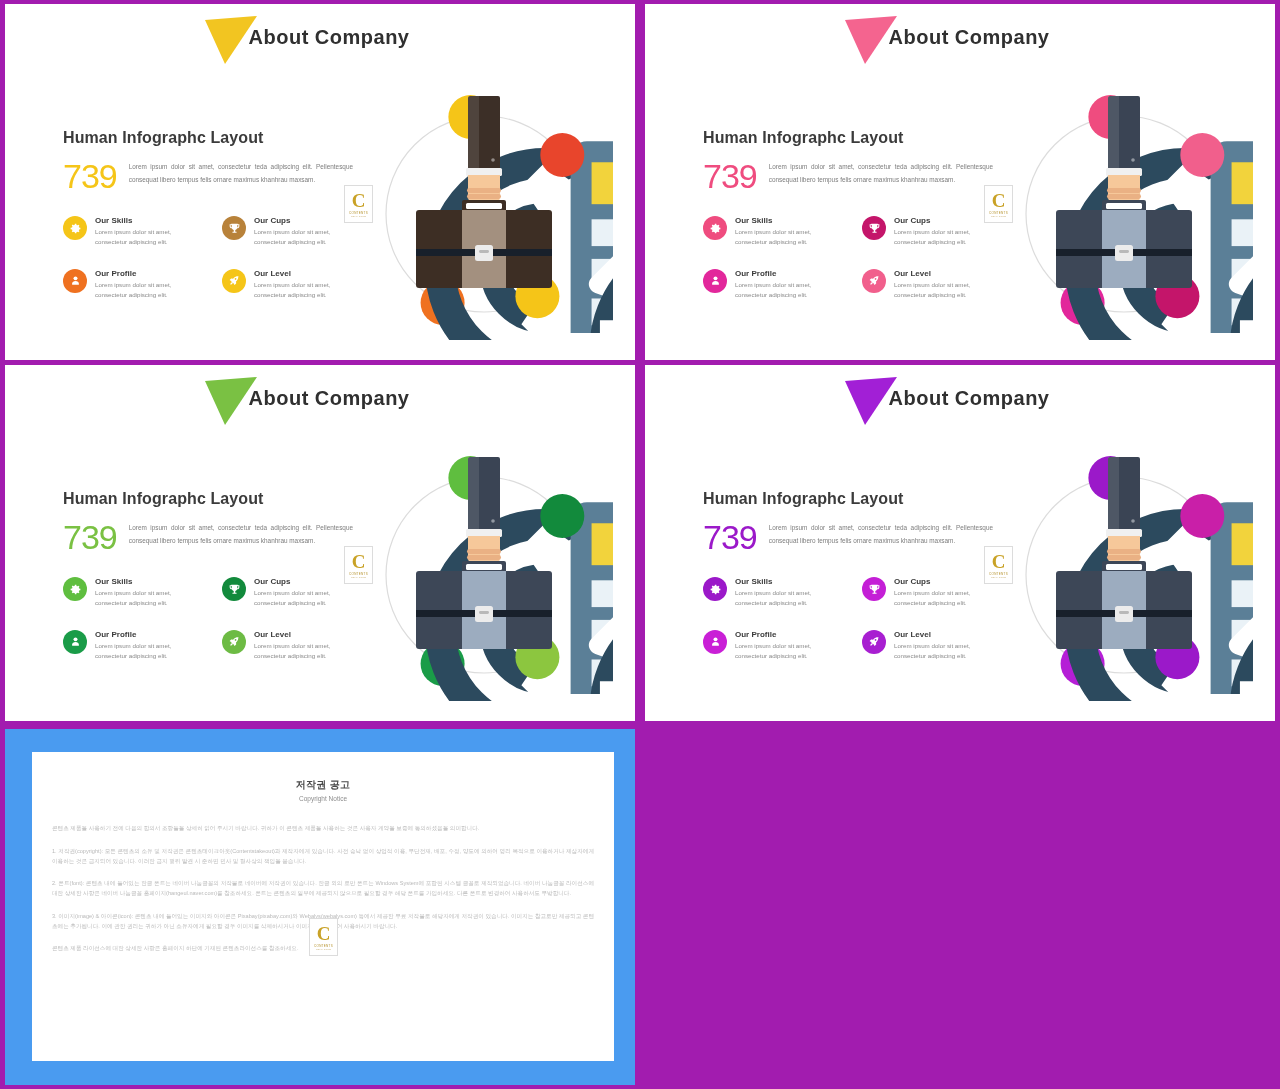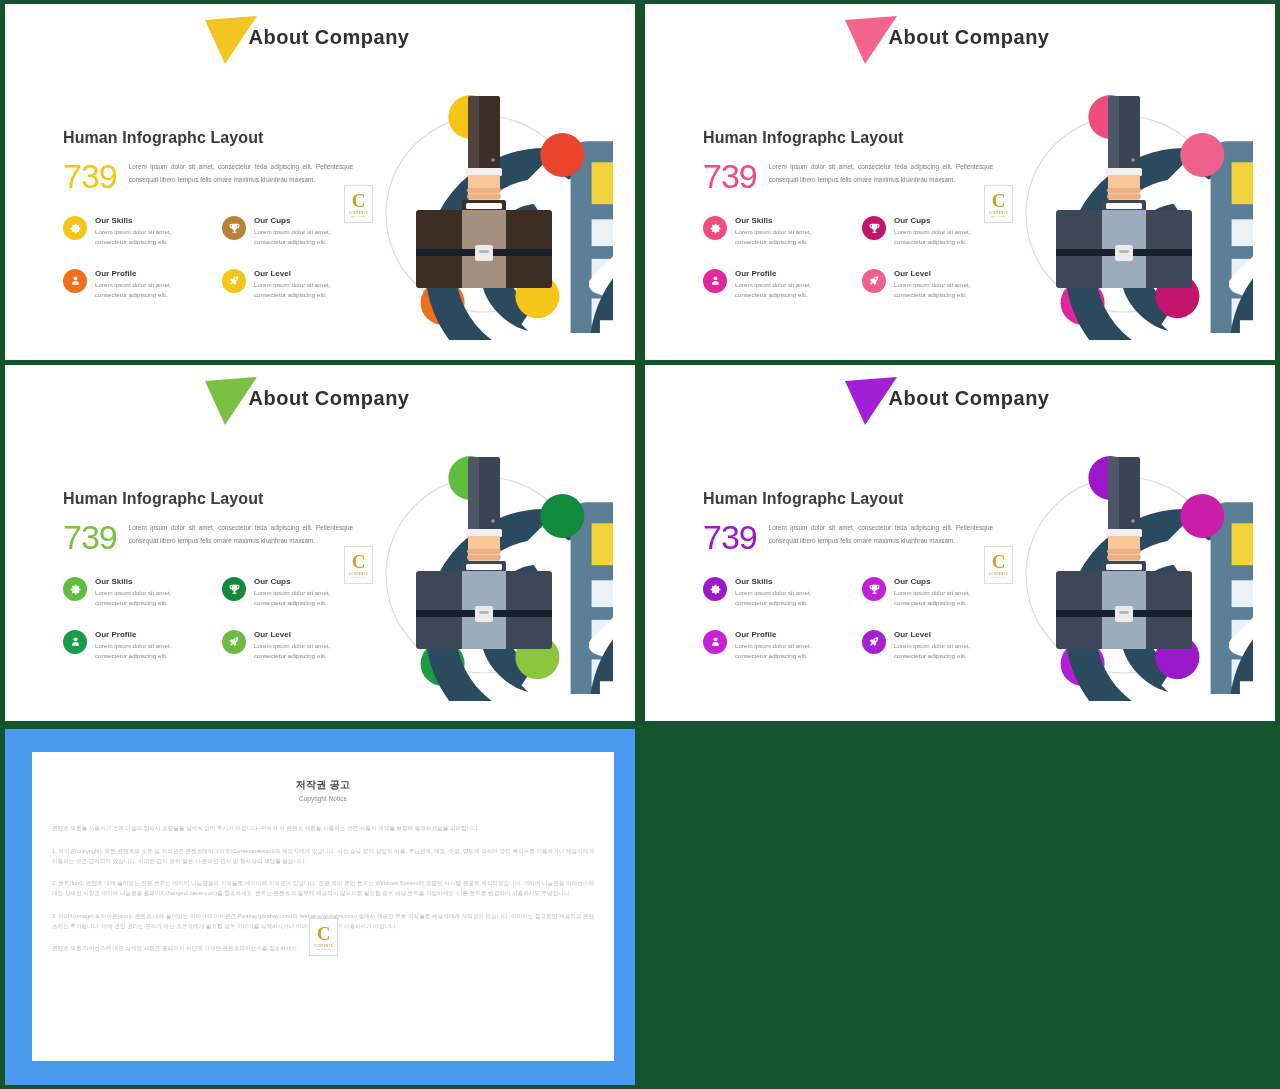--- a/index.html
+++ b/index.html
@@ -2,21 +2,21 @@
 <html><head>
 <meta charset="utf-8">
 <style>
   * { box-sizing: border-box; margin: 0; padding: 0; }
   html, body {
     width: 1280px; height: 1089px;
     background: #eef1f5;
     font-family: "Liberation Sans", sans-serif;
     overflow: hidden;
   }
-  .page { position: relative; width: 1280px; height: 1089px; background: #14532d; }
+  .page { position: relative; width: 1280px; height: 1089px; background: #a21caf; }
 
   
   .slide {
     position: absolute;
     background: #ffffff;
     overflow: hidden;
   }
   .slide.s1 { left: 5px;   top: 4px;   width: 630px; height: 356px; }
   .slide.s2 { left: 645px; top: 4px;   width: 630px; height: 356px; }
   .slide.s3 { left: 5px;   top: 365px; width: 630px; height: 356px; }

